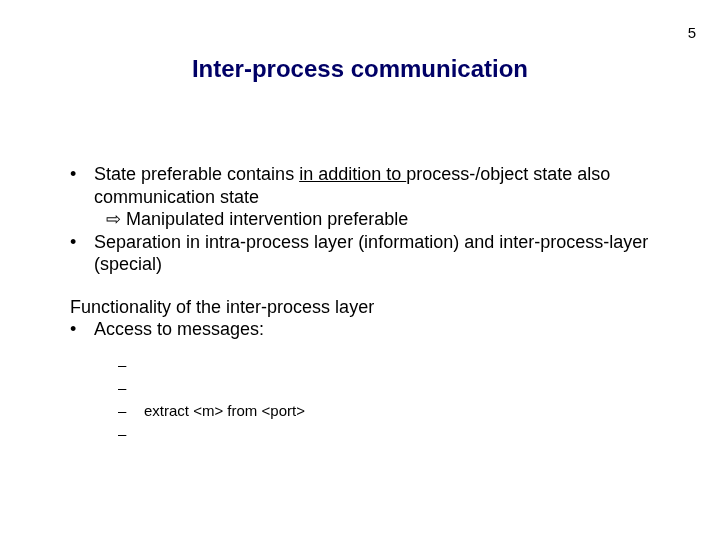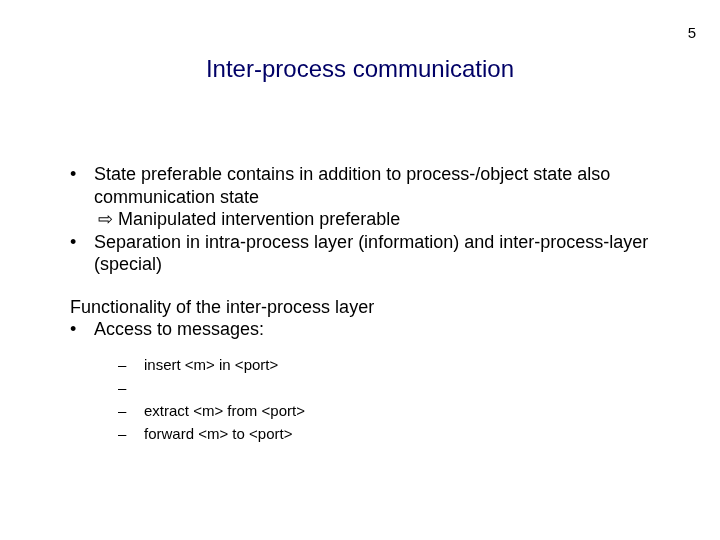--- a/index.html
+++ b/index.html
@@ -14,21 +14,21 @@
   }
   .page-number {
     position: absolute;
     top: 24px;
     right: 24px;
     font-size: 15px;
     color: #000;
   }
   .title {
     text-align: center;
-    font-weight: normal;
+    font-weight: bold;
     font-size: 24px;
     color: #000066;
     margin-top: 55px;
     margin-bottom: 80px;
   }
   .content {
     margin-left: 70px;
     margin-right: 60px;
     font-size: 18px;
     line-height: 1.25;
@@ -38,26 +38,27 @@
     align-items: flex-start;
   }
   .bullet-dot {
     width: 24px;
     flex-shrink: 0;
   }
   .bullet-body {
     flex: 1;
   }
   .arrow-line {
-    margin-left: 28px;
+    margin-left: 36px;
   }
   .arrow {
     font-family: Arial, sans-serif;
   }
   .underline {
+    text-decoration: underline;
   }
   .section2 {
     margin-top: 20px;
   }
   .sub-list {
     margin-top: 12px;
     margin-left: 48px;
     font-size: 15px;
     line-height: 1.55;
   }
@@ -96,29 +97,27 @@
   <div class="section2">
     <div>Functionality of the inter-process layer</div>
     <div class="bullet-row">
       <div class="bullet-dot">•</div>
       <div class="bullet-body">Access to messages:</div>
     </div>
 
     <div class="sub-list">
       <div class="sub-row">
         <div class="dash">–</div>
-        <div>insert &lt;m&gt; in &lt;port&gt;</div>
       </div>
       <div class="sub-row">
         <div class="dash">–</div>
       </div>
       <div class="sub-row">
         <div class="dash">–</div>
         <div>extract &lt;m&gt; from &lt;port&gt;</div>
       </div>
       <div class="sub-row">
         <div class="dash">–</div>
-        <div>forward &lt;m&gt; to &lt;port&gt;</div>
       </div>
     </div>
   </div>
 
 </div>
 
 </body></html>

